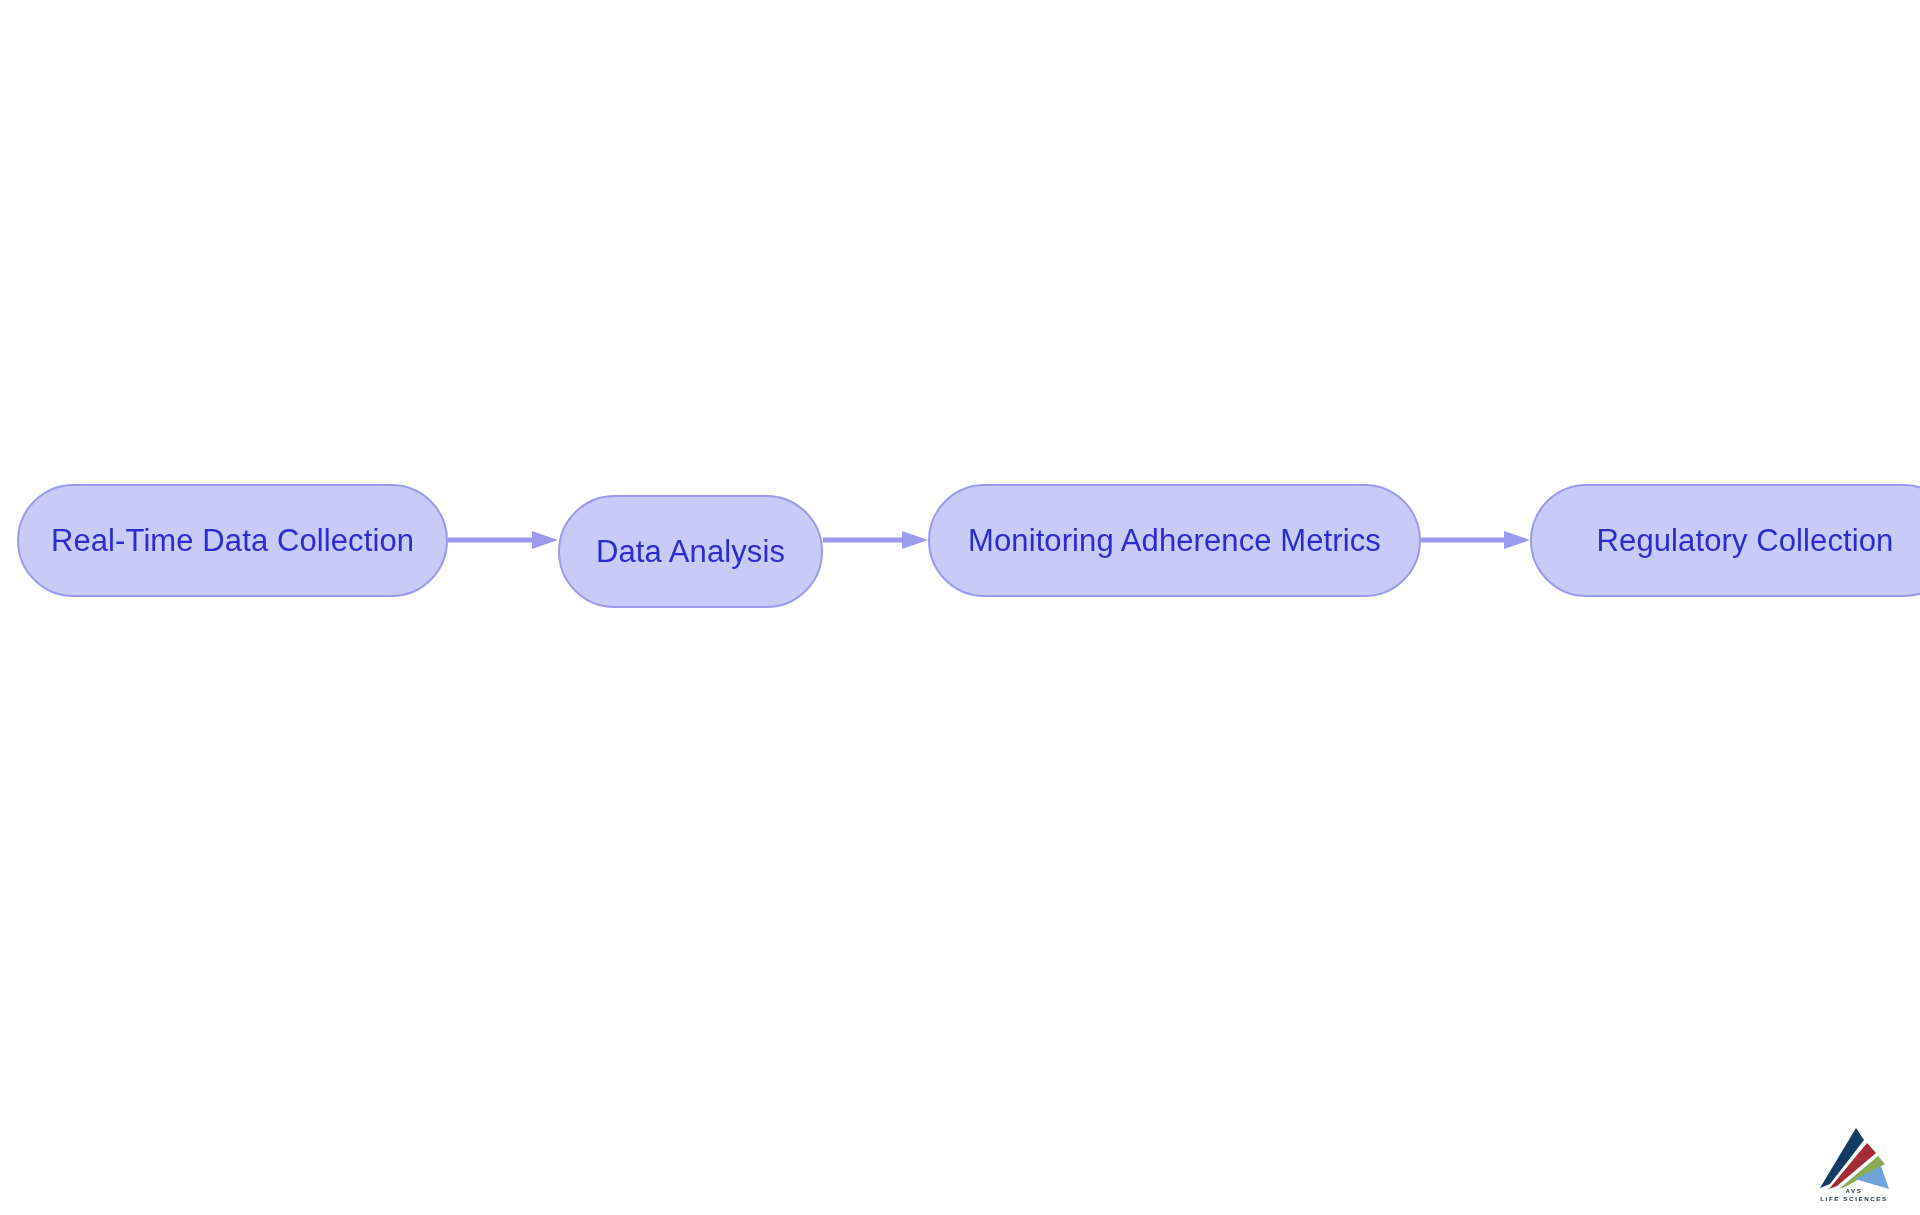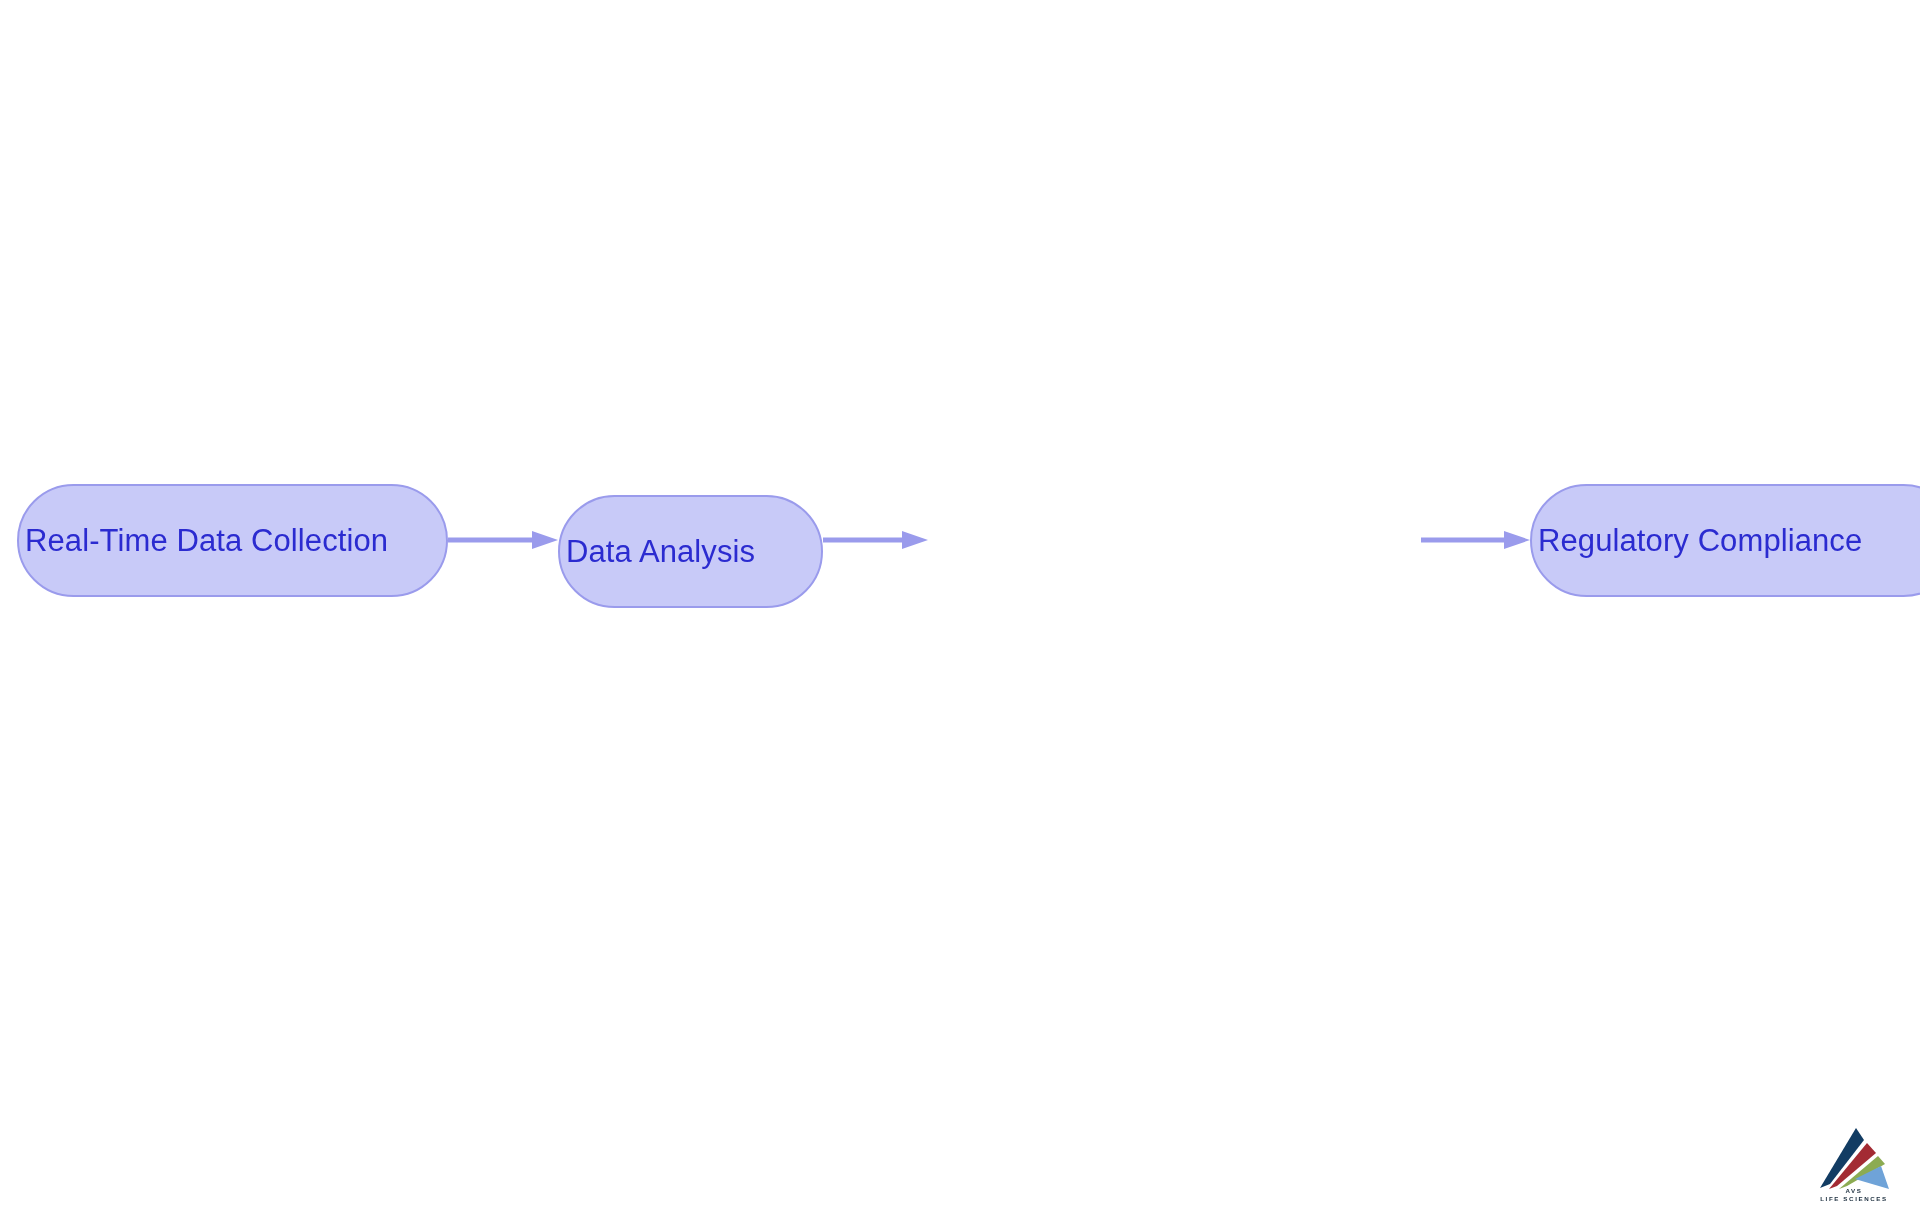--- a/index.html
+++ b/index.html
@@ -29,21 +29,21 @@
   
   .node {
     position: absolute;
     box-sizing: border-box;
     height: 113px;
     border: 2px solid #9a9bec;
     background: #c8caf8;
     border-radius: 60px;
     display: flex;
     align-items: center;
-    justify-content: flex-start;
+    justify-content: center;
     color: #2b2bd0;
     font-size: 31px;
     font-weight: 400;
     letter-spacing: 0.1px;
     white-space: nowrap;
     line-height: 1;
   }
   .node .node-label {
     display: block;
     padding: 0 6px;
@@ -82,23 +82,26 @@
 <div id="canvas" style="background: rgb(255, 255, 255);">
 
   <div class="node" id="node-0" style="left: 17px; top: 484px; width: 431px; height: 113px; border-radius: 56.5px; background: rgb(200, 202, 248); border-color: rgb(154, 155, 236); color: rgb(43, 43, 208);">
     <span class="node-label">Real-Time Data Collection</span>
   </div>
 
   <div class="node" id="node-1" style="left: 558px; top: 495px; width: 265px; height: 113px; border-radius: 56.5px; background: rgb(200, 202, 248); border-color: rgb(154, 155, 236); color: rgb(43, 43, 208);">
     <span class="node-label">Data Analysis</span>
   </div>
 
+  <div class="node" id="node-2" style="left: 928px; top: 484px; width: 493px; height: 113px; border-radius: 56.5px; background: rgb(200, 202, 248); border-color: rgb(154, 155, 236); color: rgb(43, 43, 208);">
+    <span class="node-label">Monitoring Adherence Metrics</span>
+  </div>
 
   <div class="node" id="node-3" style="left: 1530px; top: 484px; width: 430px; height: 113px; border-radius: 56.5px; background: rgb(200, 202, 248); border-color: rgb(154, 155, 236); color: rgb(43, 43, 208);">
-    <span class="node-label">Regulatory Compliance</span>
+    <span class="node-label">Regulatory Collection</span>
   </div>
 
   <div class="connector" id="conn-0">
     <svg width="112" height="22" viewBox="0 0 112 22">
       <line x1="0" y1="11" x2="86" y2="11" stroke="#9a9bec" stroke-width="5"></line>
       <polygon points="84,2 110,11 84,20" fill="#9a9bec"></polygon>
     </svg>
   </div>
 
   <div class="connector" id="conn-1">

